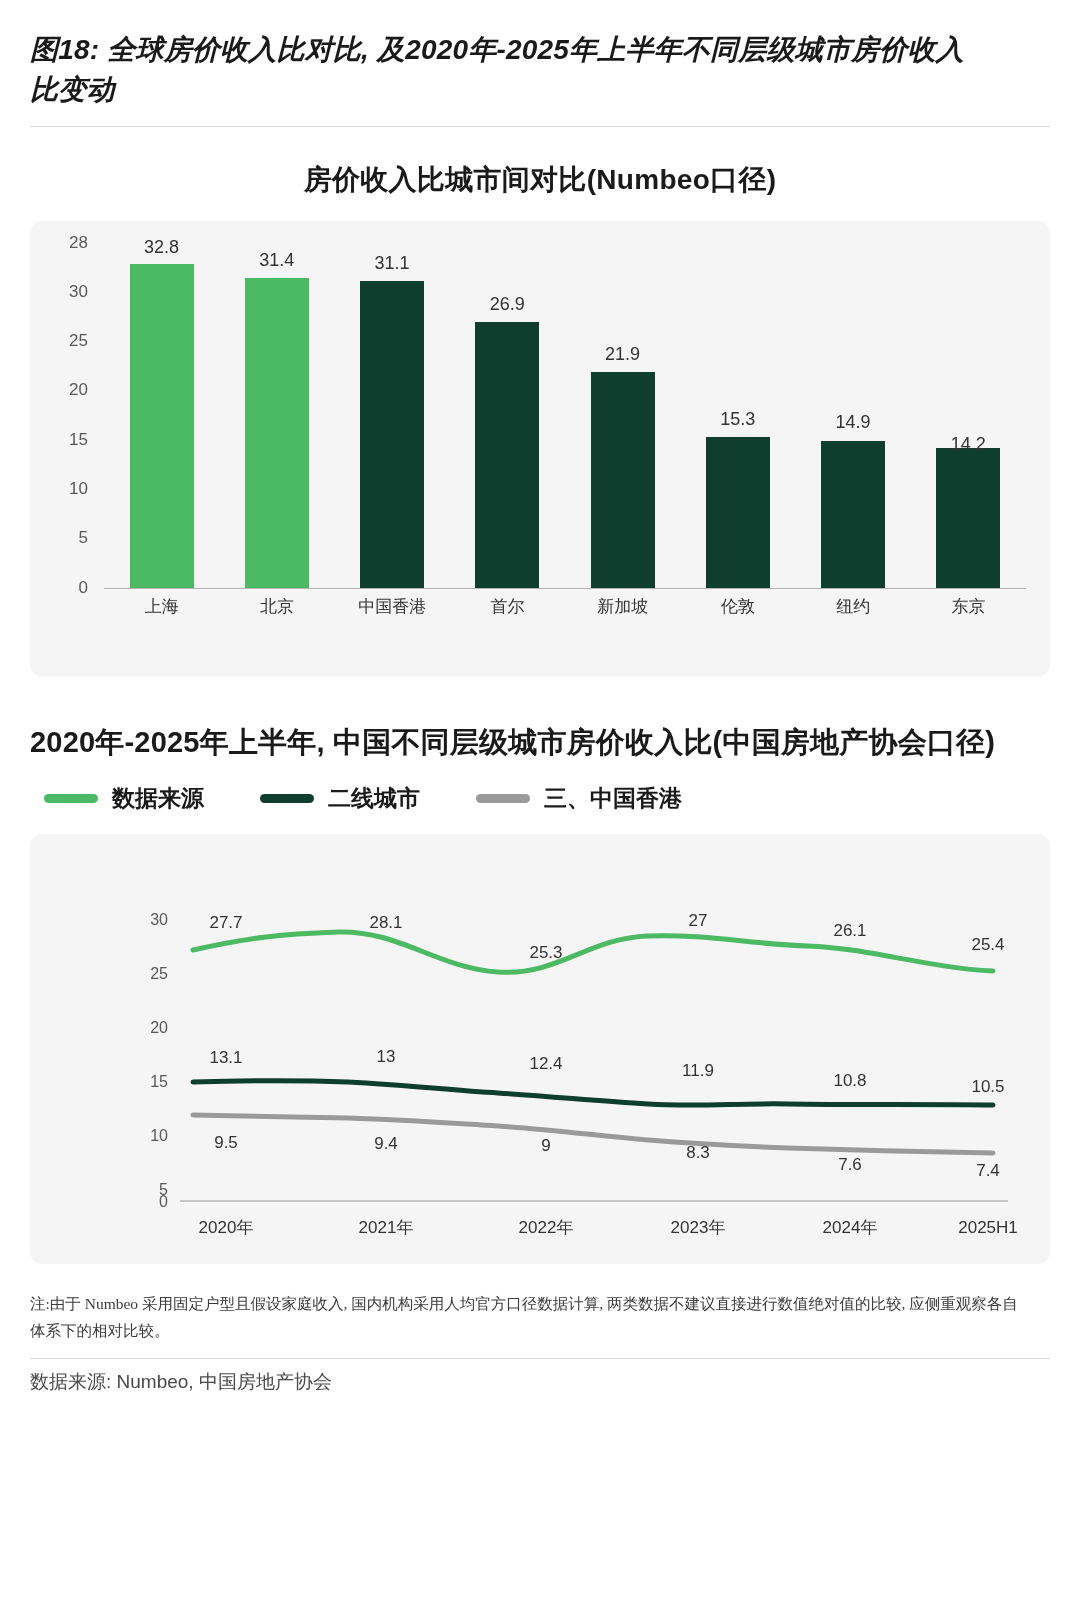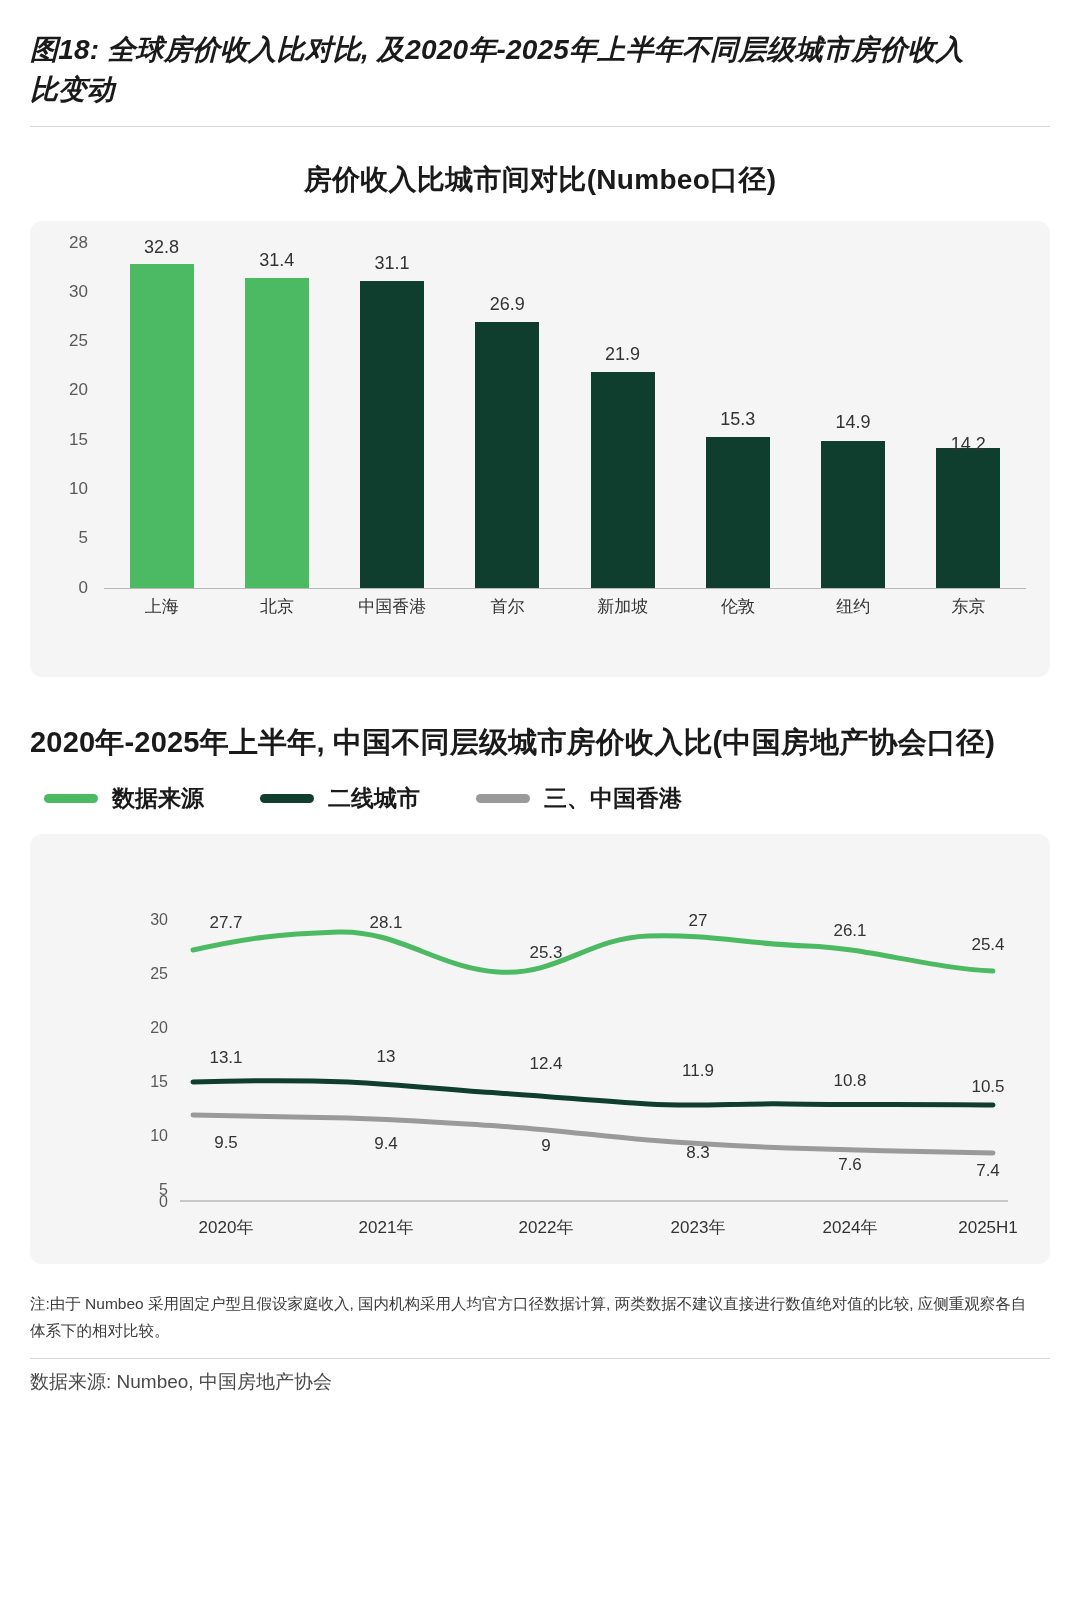--- a/index.html
+++ b/index.html
@@ -165,20 +165,21 @@
     height: 100%;
   }
 
   
   .foot {
     margin-top: 26px;
     font-size: 15.5px;
     line-height: 1.75;
     color: #3c3c3c;
     max-width: 1000px;
+    font-family: Liberation Serif, serif;
   }
   .foot-rule {
     border: none;
     border-top: 1px solid #d8d8d8;
     margin: 14px 0 10px 0;
   }
   .source {
     font-size: 19px;
     color: #4a4a4a;
   }

